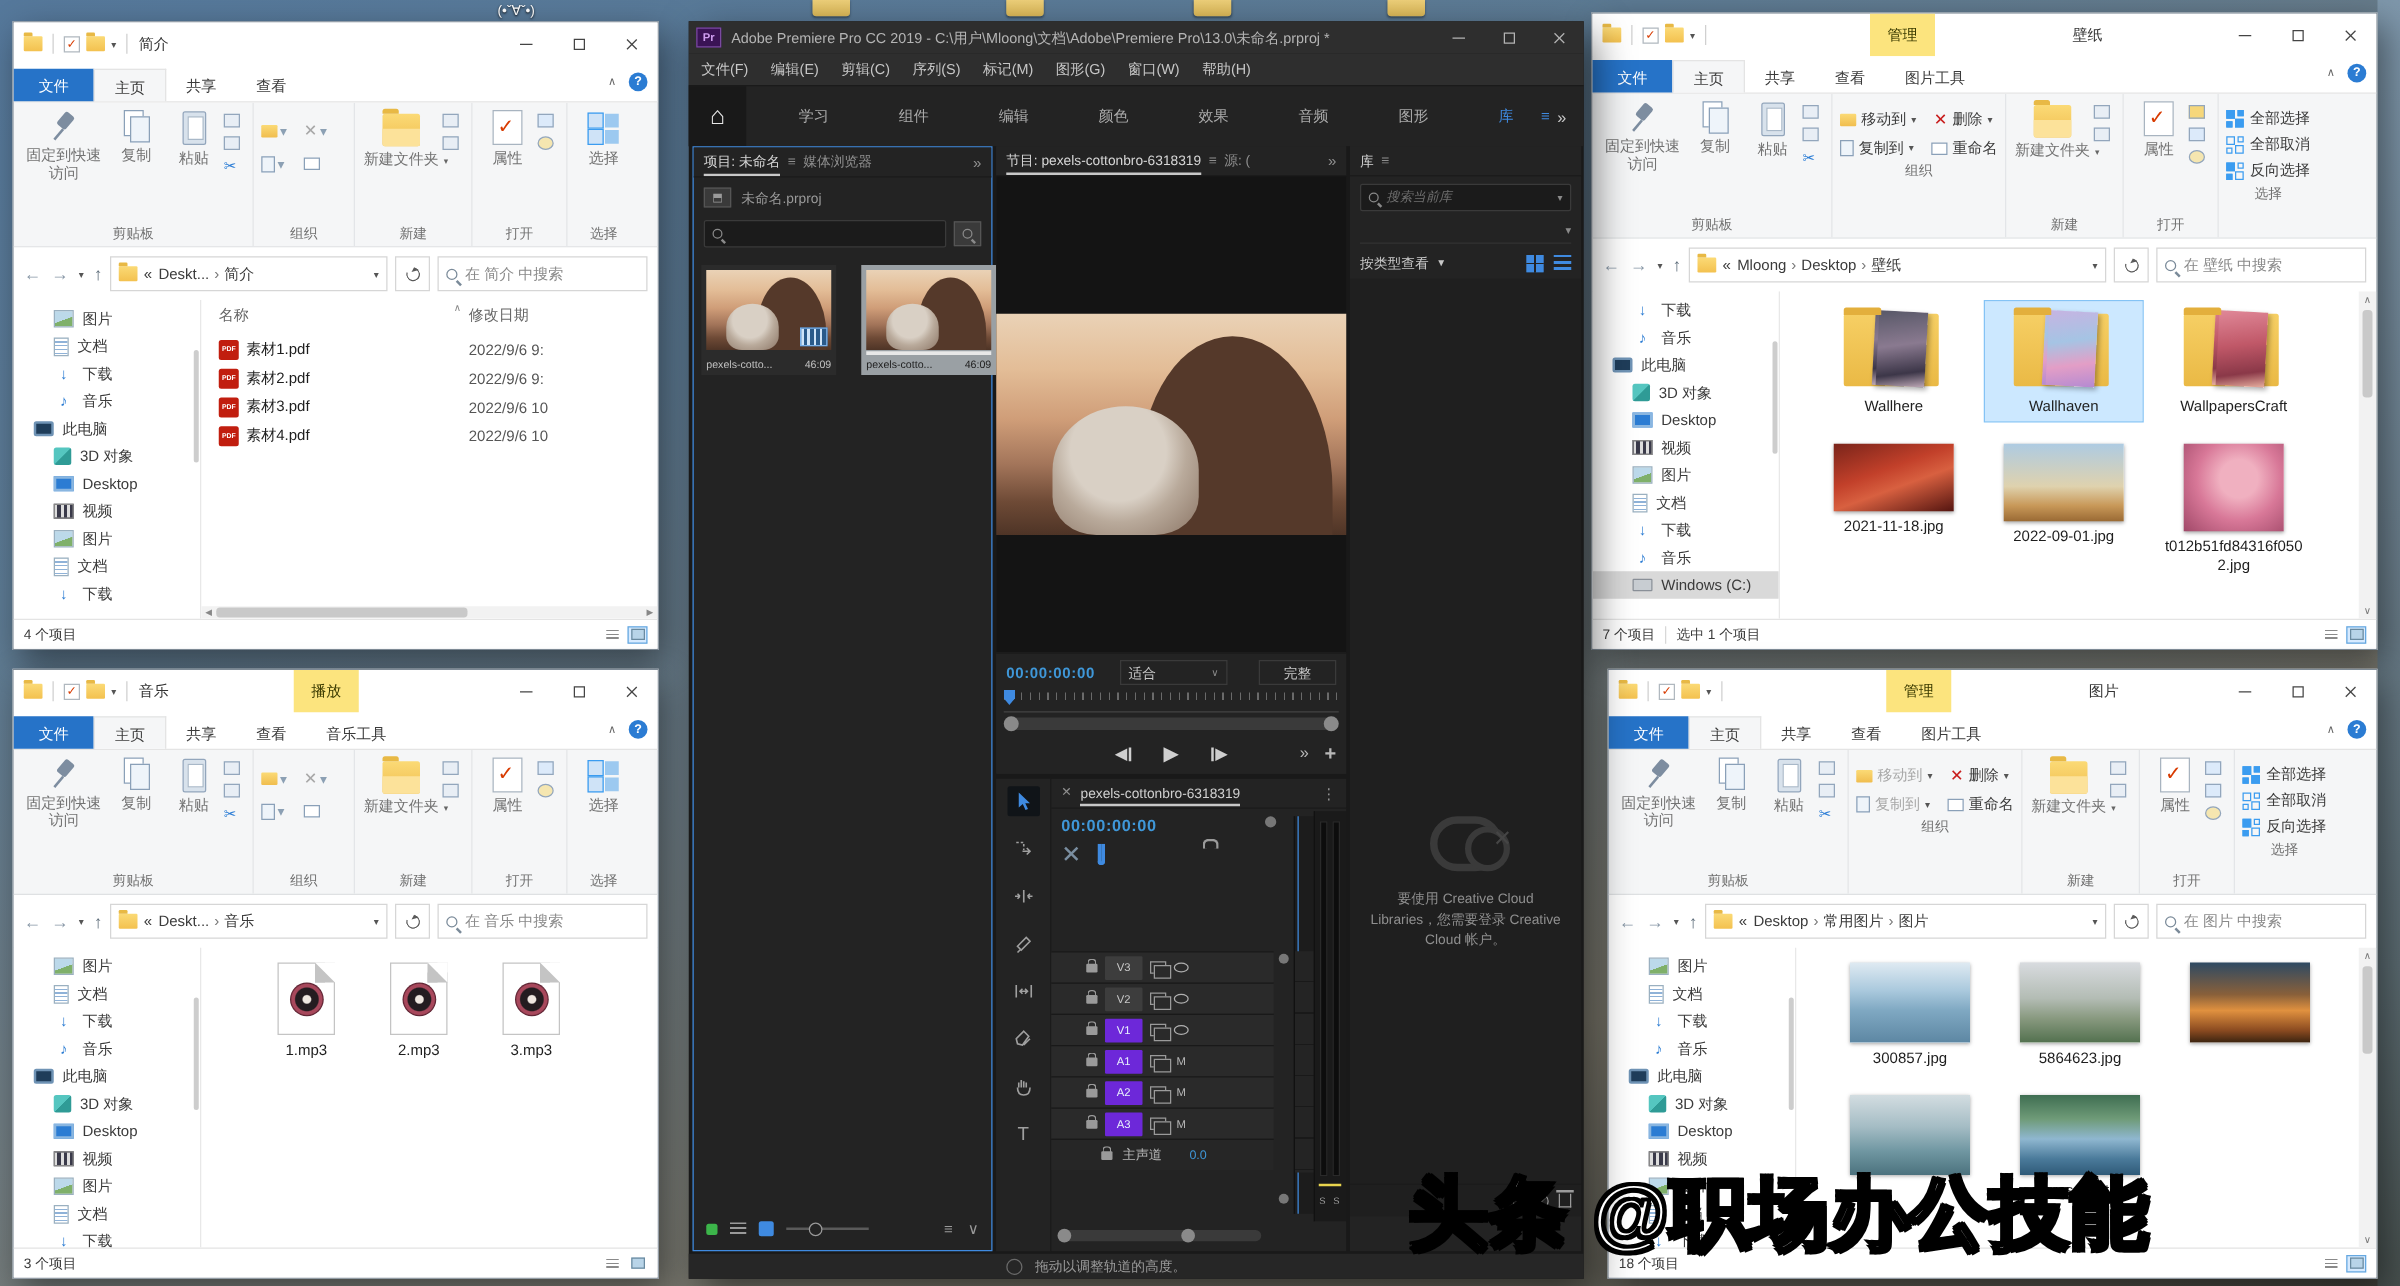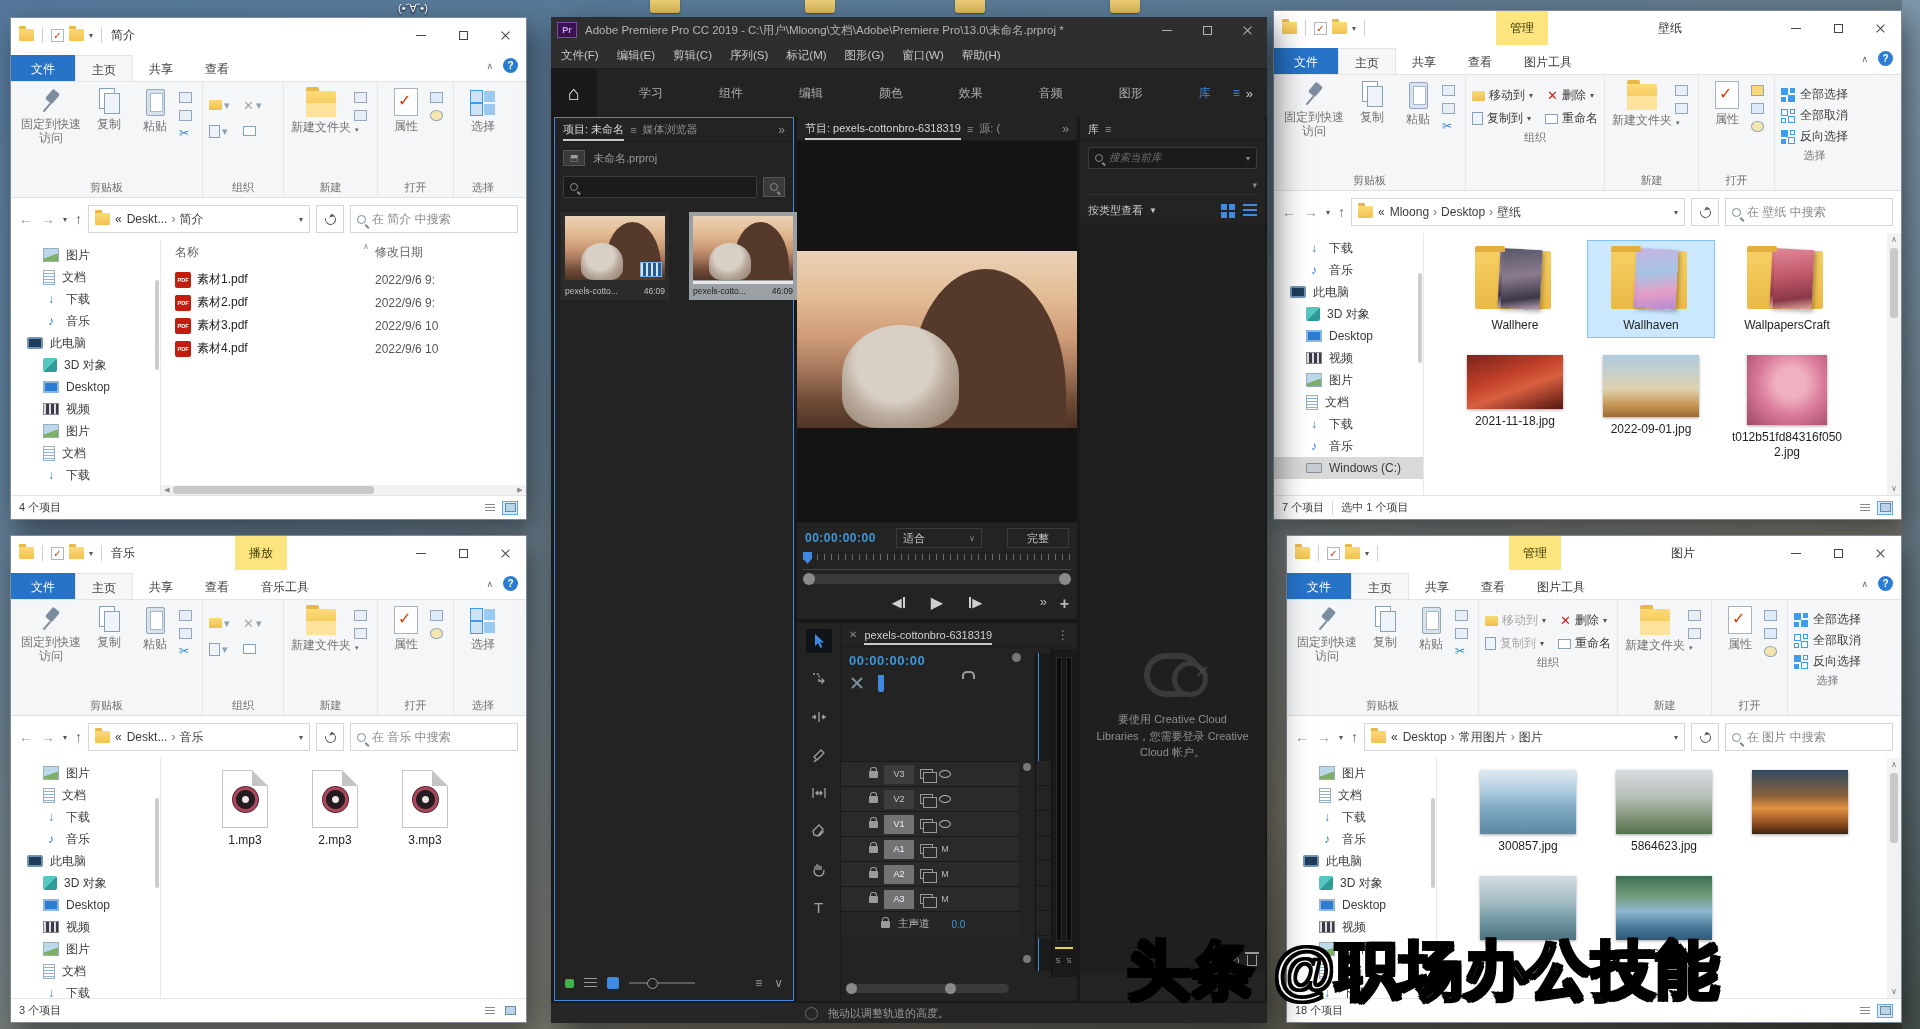--- a/index.html
+++ b/index.html
@@ -257,21 +257,21 @@
 .linksel{width:13px;height:11px;background:#3f8ae0;margin:3px auto 0;clip-path:polygon(0 0,45% 0,45% 100%,0 100%,0 55%,100% 55%,100% 0,55% 0)}
 .marker{width:9px;height:13px;background:#9a9a9a;margin:2px auto 0;clip-path:polygon(0 0,100% 0,100% 100%,50% 68%,0 100%)}
 .wrench{width:3px;height:14px;background:#9a9a9a;transform:rotate(45deg);margin:1px auto 0;position:relative}
 .wrench::before{content:"";position:absolute;top:-4px;left:-3px;width:9px;height:6px;border:2px solid #9a9a9a;border-bottom:none;border-radius:5px 5px 0 0}
 .tlgrip{position:absolute;right:56px;top:30px;width:9px;height:9px;border-radius:50%;background:#777}
 .trkwrap{position:absolute;left:0;top:138px;width:178px}
 .trk{height:25px;display:flex;align-items:center;gap:6px;border-top:1px solid #191919;background:#2a2a2a;padding-left:28px}
 .lock{width:9px;height:7px;background:#9a9a9a;position:relative;border-radius:1px;flex:none}
 .lock::before{content:"";position:absolute;left:1px;top:-4px;width:5px;height:4px;border:1.5px solid #9a9a9a;border-bottom:none;border-radius:3px 3px 0 0}
 .badge{width:30px;height:19px;background:#3d3d3d;color:#c8c8c8;font-size:9px;display:flex;align-items:center;justify-content:center;border-radius:1px}
-.trk.tgt .badge{background:#737373;color:#e8f2fc}
+.trk.tgt .badge{background:#6d28d9;color:#e8f2fc}
 .syncic{width:13px;height:10px;border:1px solid #9a9a9a;position:relative}
 .syncic::before{content:"";position:absolute;left:2px;top:2px;width:12px;height:9px;border:1px solid #9a9a9a;background:#2a2a2a}
 .eye{width:12px;height:8px;border:1.5px solid #b0b0b0;border-radius:50%}
 .mbtn{font-size:9px;color:#b8b8b8;width:12px;text-align:center}
 .mrow{height:25px;display:flex;align-items:center;gap:8px;border-top:1px solid #191919;background:#262626;padding-left:40px;font-size:10.5px;color:#b8b8b8}
 .mval{margin-left:14px;color:#3f97d8;font-size:10px}
 .tlvsb{position:absolute;left:182px;top:140px;width:8px;height:200px}
 .tlvsb::before,.tlvsb::after{content:"";position:absolute;left:0;width:8px;height:8px;border-radius:50%;background:#777}
 .tlvsb::before{top:0}.tlvsb::after{bottom:0}
 .tlstrip{position:absolute;left:194px;top:30px;width:30px;bottom:30px;background:#1c1c1c;border-left:1px solid #111}

